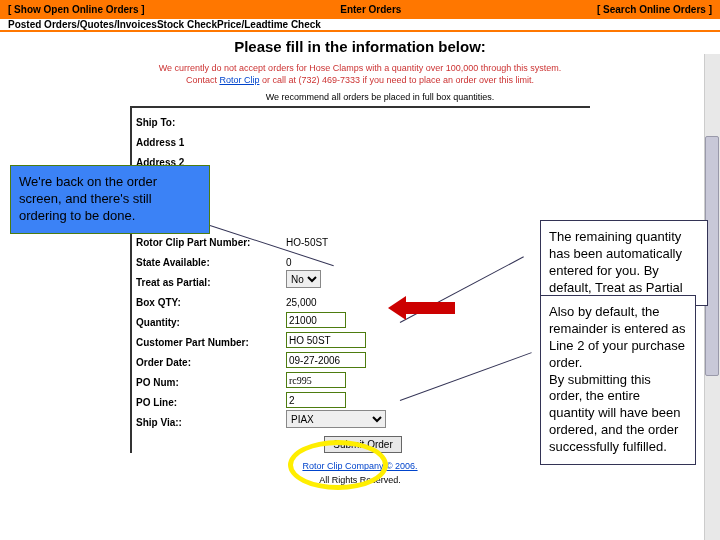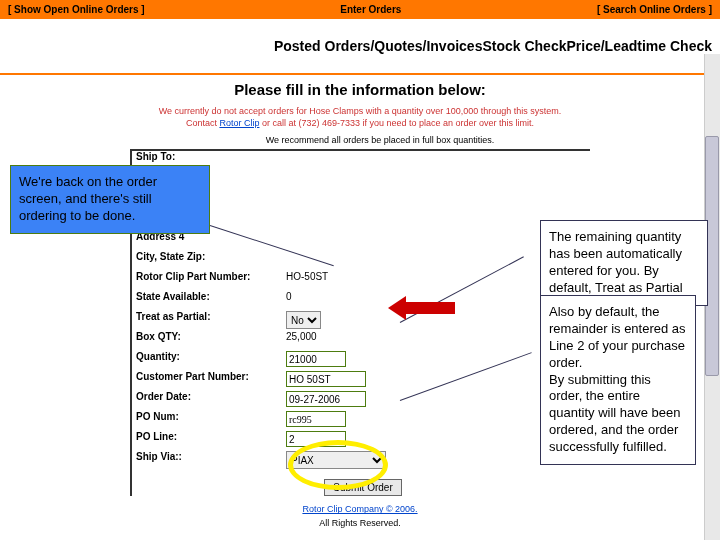--- a/index.html
+++ b/index.html
@@ -3,32 +3,32 @@
 <meta charset="utf-8">
 <style>
   * { box-sizing: border-box; margin: 0; padding: 0; }
   body { font-family: Arial, sans-serif; font-size: 11px; width: 720px; height: 540px; background: #fff; position: relative; overflow: hidden; }
   
   .topbar { background: #ff7700; display: flex; justify-content: space-between; padding: 4px 8px; font-size: 10px; font-weight: bold; }
   .topbar a { color: #000; text-decoration: none; cursor: pointer; }
   .topbar a:first-child, .topbar a:last-child { }
   .topbar span.bracket { color: #000; }
   
-  .menubar { background: #fff; border-bottom: 2px solid #ff7700; display: flex; justify-content: flex-end; padding: 19px 8px; font-size: 14px; font-weight: bold; }
+  .menubar { background: #fff; border-bottom: 2px solid #ff7700; display: flex; justify-content: flex-start; padding: 0 8px; font-size: 10px; font-weight: bold; }
   .menubar a { color: #000; text-decoration: none; cursor: pointer; }
   
   .heading { text-align: center; font-size: 15px; font-weight: bold; padding: 6px 0 4px; }
   
   .warning { text-align: center; font-size: 9px; color: #cc3333; margin: 4px 40px; line-height: 1.3; }
   .warning a { color: #0044cc; text-decoration: underline; }
   
   .recommend { text-align: center; font-size: 9px; margin: 6px 0 4px; padding-left: 40px; }
   
   .form-wrap { margin: 4px auto; width: 460px; border-top: 2px solid #333; border-left: 2px solid #333; padding-left: 4px; }
-  .form-row { display: flex; align-items: flex-start; height: 20px; }
+  .form-row { display: flex; align-items: flex-end; height: 20px; }
   .form-label { width: 150px; font-size: 10px; font-weight: bold; }
   .form-value { font-size: 10px; }
   .form-value input[type="text"] { font-size: 10px; padding: 1px 2px; border: 1px solid #4d7c0f; height: 16px; }
   .form-value select { font-size: 10px; border: 1px solid #888; height: 18px; }
   
   .submit-row { text-align: center; margin: 8px 0; }
   .submit-btn { font-size: 10px; padding: 2px 8px; border: 1px solid #666; background: #e8e8e8; cursor: pointer; }
   
   .footer1 { text-align: center; font-size: 9px; margin-top: 8px; }
   .footer1 a { color: #0044cc; text-decoration: underline; }

